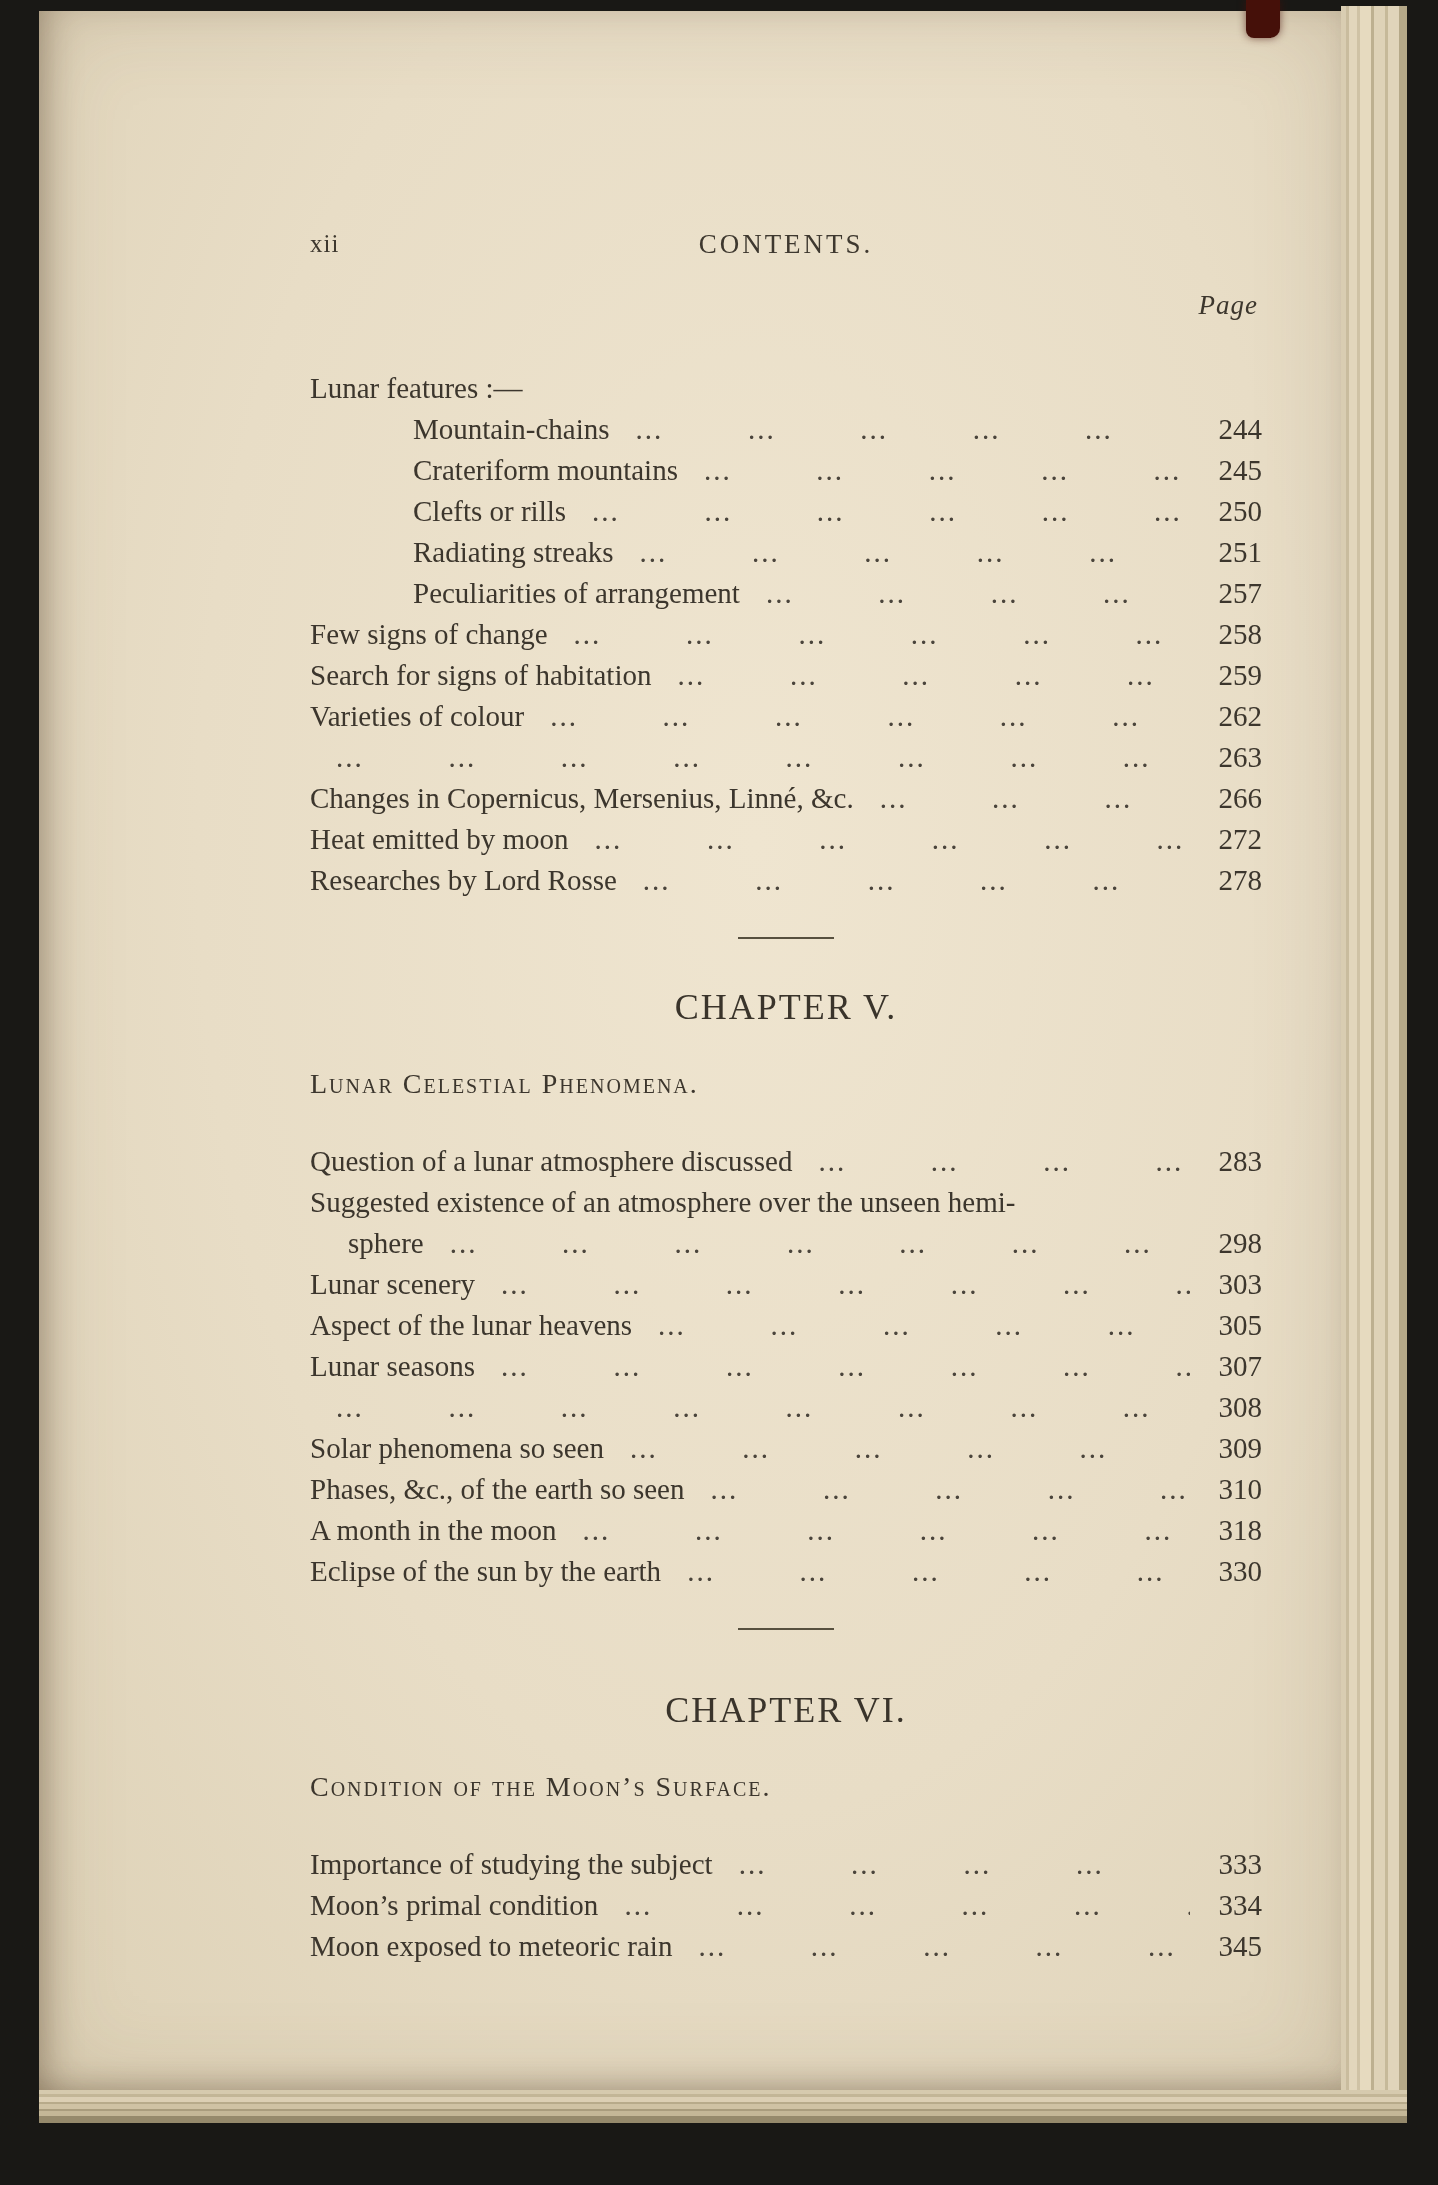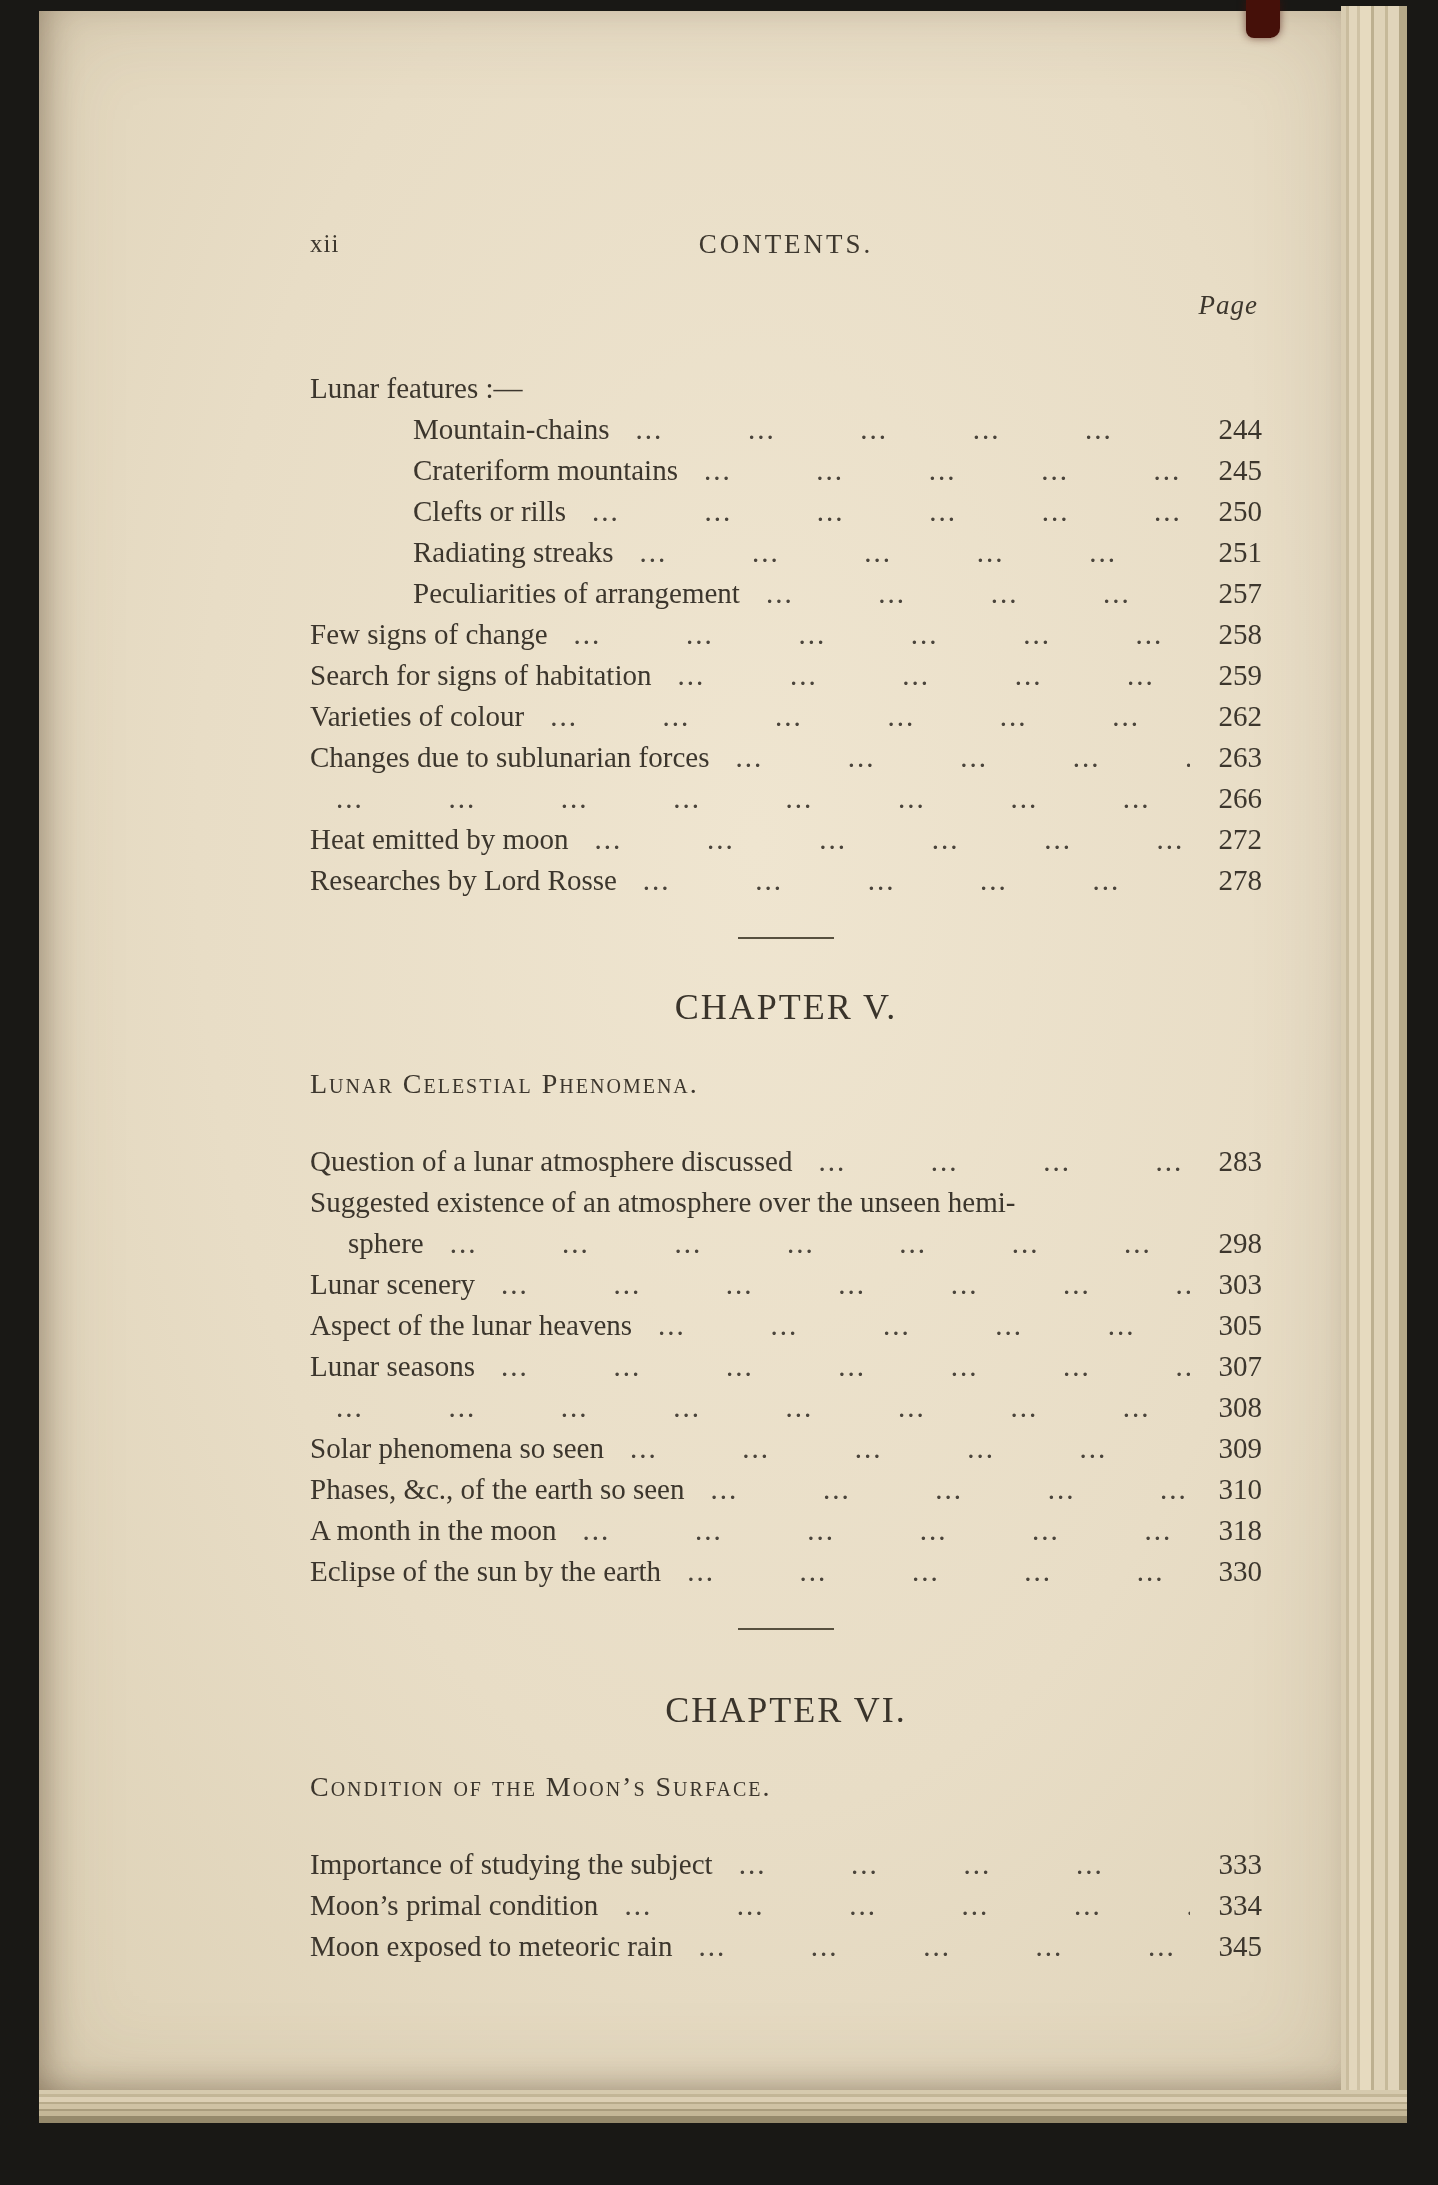--- a/index.html
+++ b/index.html
@@ -105,25 +105,25 @@
       <span class="t">Search for signs of habitation</span>
       <span class="lead">... ... ... ... ... ... ... ... ... ... ... ...</span>
       <span class="pg">259</span>
     </div>
     <div class="toc-row">
       <span class="t">Varieties of colour</span>
       <span class="lead">... ... ... ... ... ... ... ... ... ... ... ...</span>
       <span class="pg">262</span>
     </div>
     <div class="toc-row">
-      <span class="t">Changes due to sublunarian forces</span>
       <span class="lead">... ... ... ... ... ... ... ... ... ... ... ...</span>
       <span class="pg">263</span>
     </div>
     <div class="toc-row">
+      <span class="t">Changes in Copernicus, Mersenius, Linné, &amp;c.</span>
       <span class="lead">... ... ... ... ... ... ... ... ... ... ... ...</span>
       <span class="pg">266</span>
     </div>
     <div class="toc-row">
       <span class="t">Heat emitted by moon</span>
       <span class="lead">... ... ... ... ... ... ... ... ... ... ... ...</span>
       <span class="pg">272</span>
     </div>
     <div class="toc-row">
       <span class="t">Researches by Lord Rosse</span>

